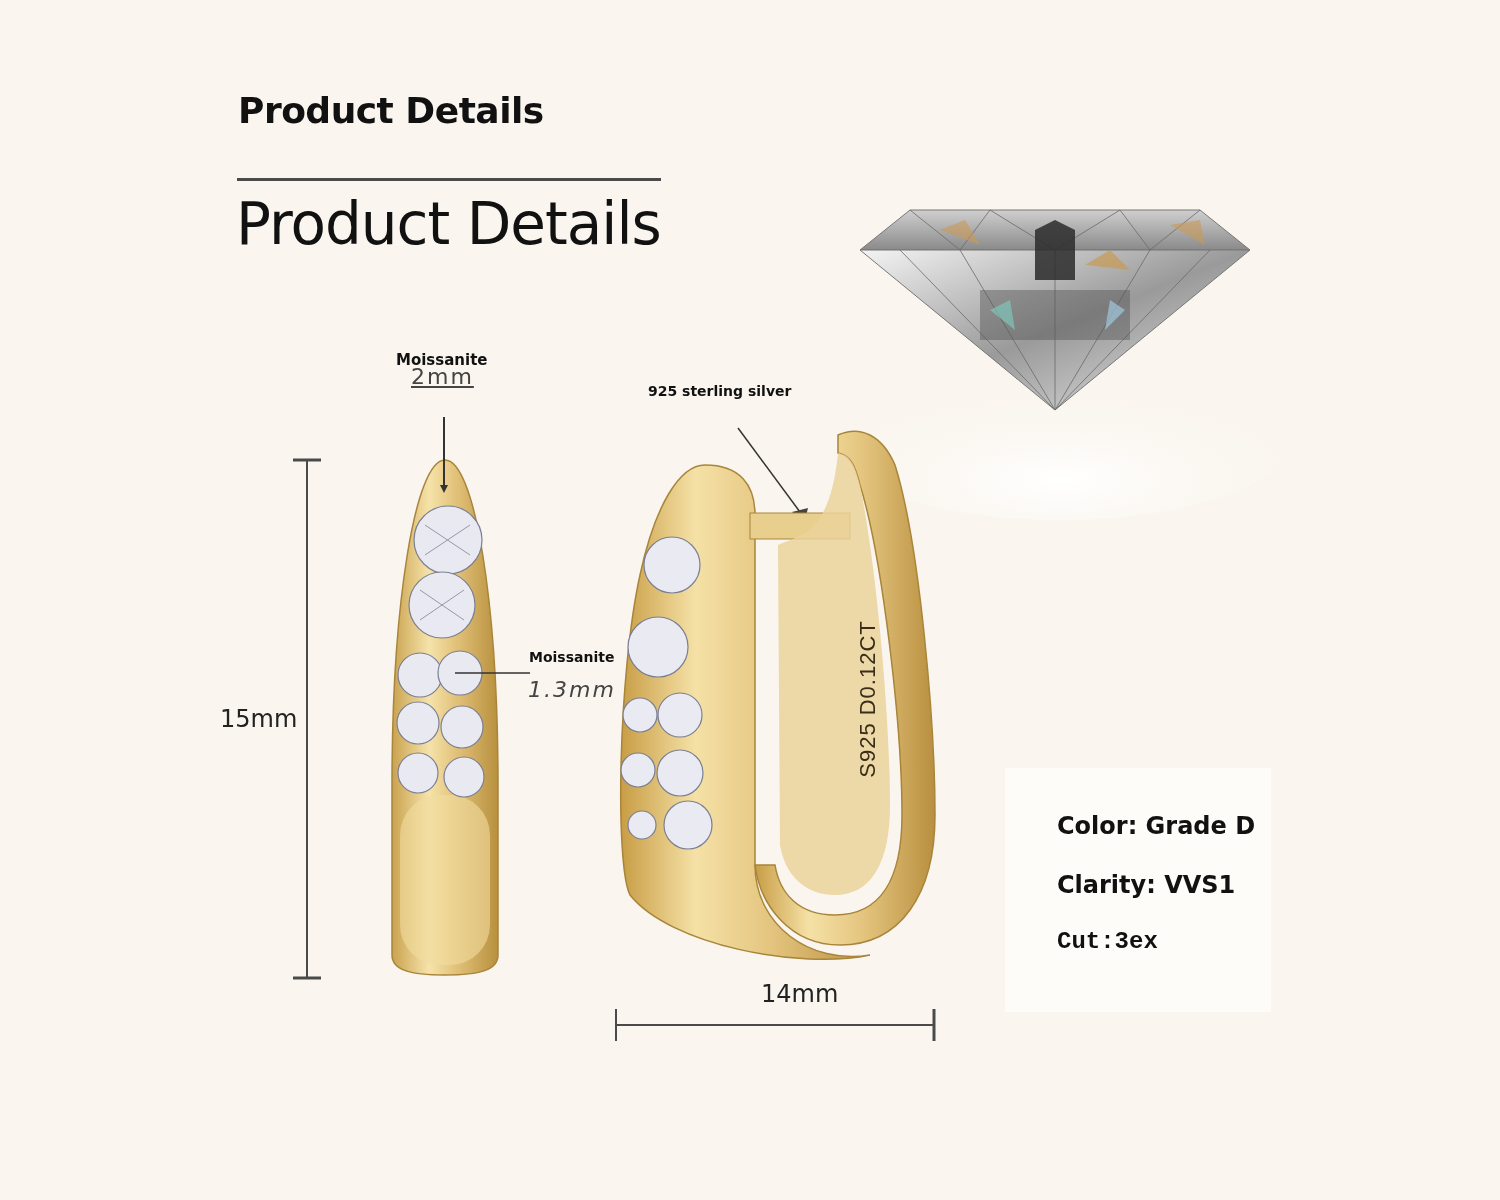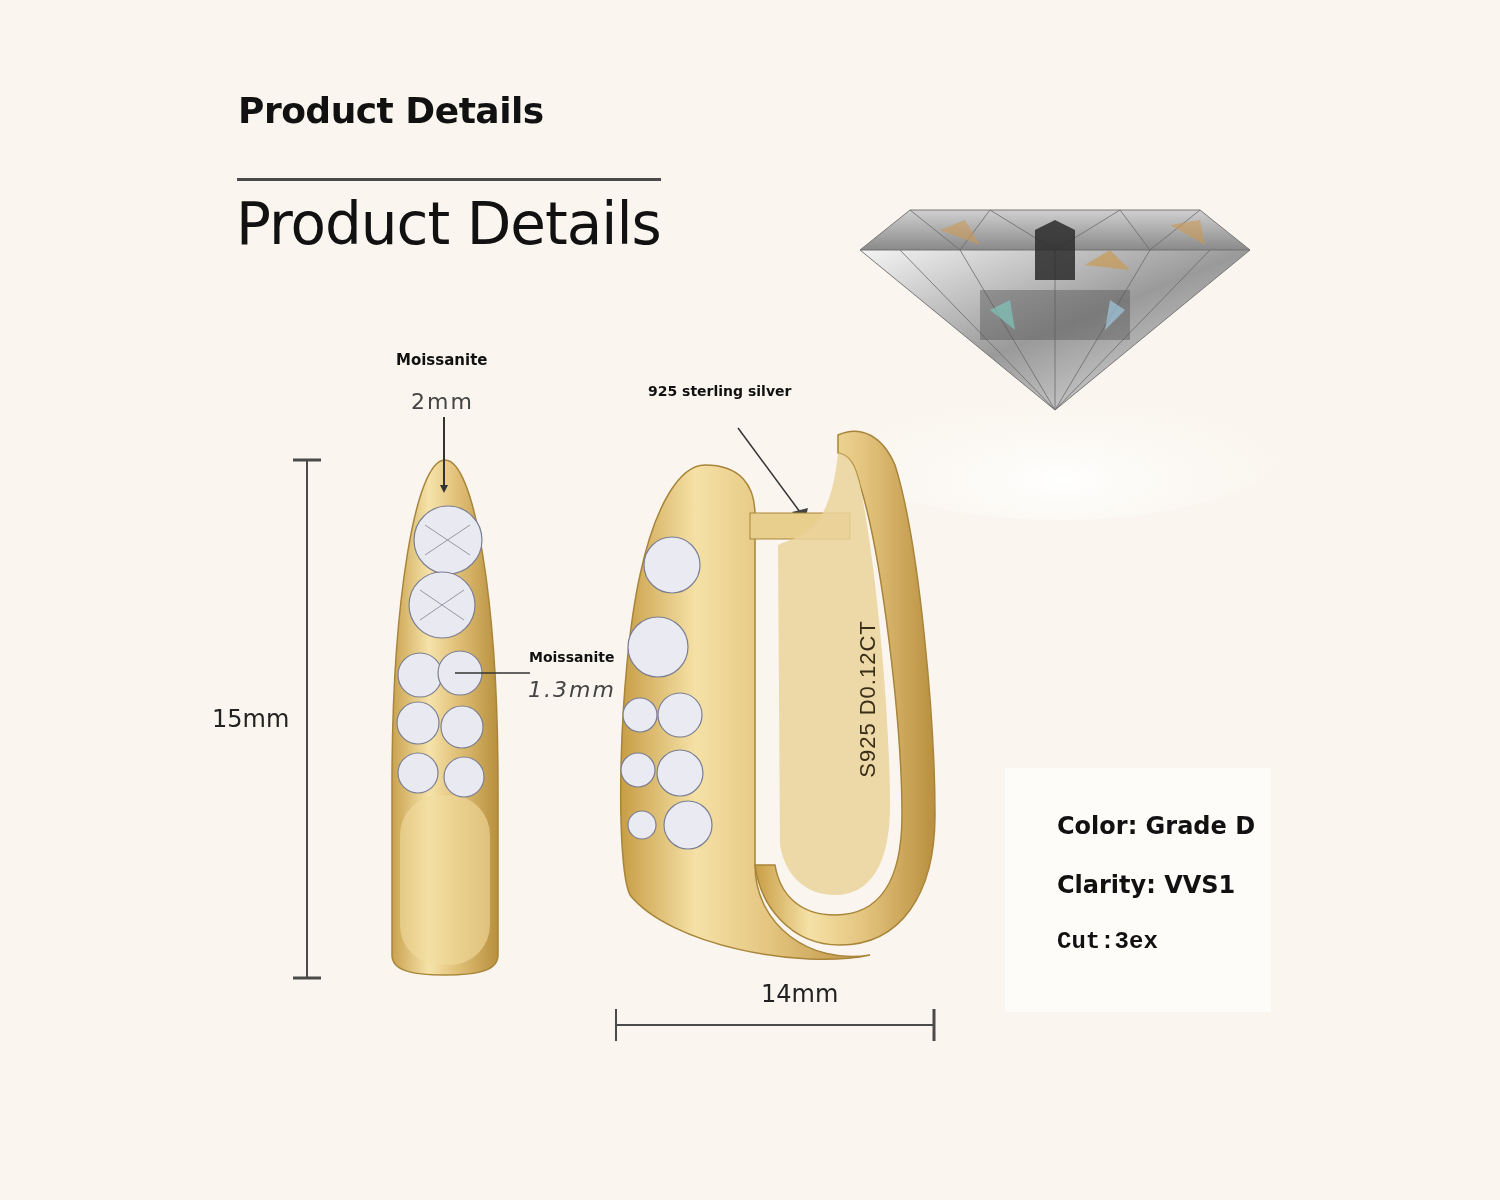--- a/index.html
+++ b/index.html
@@ -63,21 +63,21 @@
   <polygon points="330,35 360,30 365,55" fill="#c99a55" opacity="0.6"></polygon>
   <polygon points="150,120 170,110 175,140" fill="#7fd1c2" opacity="0.6"></polygon>
   <polygon points="270,110 285,120 265,140" fill="#a6d6f0" opacity="0.6"></polygon>
 </svg>
 
 <svg class="abs" style="left:285px;top:455px;" width="40" height="530">
   <line x1="8" y1="5" x2="36" y2="5" stroke="#4a4a4a" stroke-width="3"></line>
   <line x1="22" y1="5" x2="22" y2="523" stroke="#4a4a4a" stroke-width="2"></line>
   <line x1="8" y1="523" x2="36" y2="523" stroke="#4a4a4a" stroke-width="3"></line>
 </svg>
-<div class="abs dim-text" style="left:212px;top:705px;">15mm</div>
+<div class="abs dim-text" style="left:220px;top:705px;">15mm</div>
 
 <svg class="abs" style="left:380px;top:455px;" width="130" height="530">
   <defs>
     <linearGradient id="goldV" x1="0" y1="0" x2="1" y2="0">
       <stop offset="0%" stop-color="#c9a24f"></stop>
       <stop offset="35%" stop-color="#f6e3aa"></stop>
       <stop offset="60%" stop-color="#e2c27a"></stop>
       <stop offset="100%" stop-color="#b8903e"></stop>
     </linearGradient>
   </defs>
@@ -95,21 +95,21 @@
   </g>
   <g stroke="#5c6075" stroke-width="1" opacity="0.6">
     <line x1="45" y1="70" x2="90" y2="100"></line>
       <line x1="90" y1="70" x2="45" y2="100"></line>
     <line x1="40" y1="135" x2="84" y2="165"></line>
       <line x1="84" y1="135" x2="40" y2="165"></line>
   </g>
 </svg>
 
 <div class="abs lbl-bold" style="left:396px;top:351px;">Moissanite</div>
-<div class="abs lbl-dim" style="left:411px;top:389px;">2mm</div>
+<div class="abs lbl-dim" style="left:411px;top:364px;text-decoration:underline;">2mm</div>
 <svg class="abs" style="left:440px;top:415px;" width="10" height="80">
   <line x1="4" y1="2" x2="4" y2="75" stroke="#333" stroke-width="2"></line>
   <polygon points="0,70 8,70 4,78" fill="#333"></polygon>
 </svg>
 
 <svg class="abs" style="left:455px;top:668px;" width="80" height="10">
   <line x1="0" y1="5" x2="75" y2="5" stroke="#333" stroke-width="1.5"></line>
 </svg>
 <div class="abs lbl-bold" style="left:529px;top:649px;font-size:14px;">Moissanite</div>
 <div class="abs lbl-dim" style="left:528px;top:677px;font-style:italic;">1.3mm</div>

